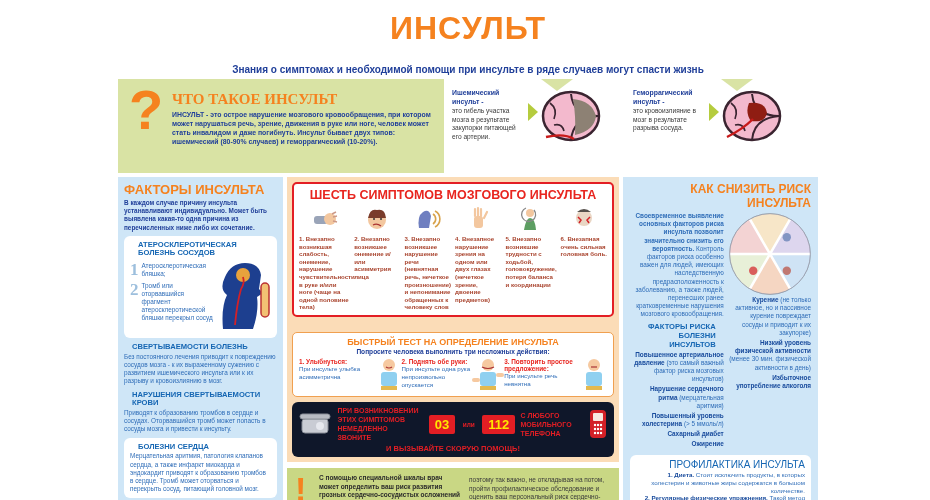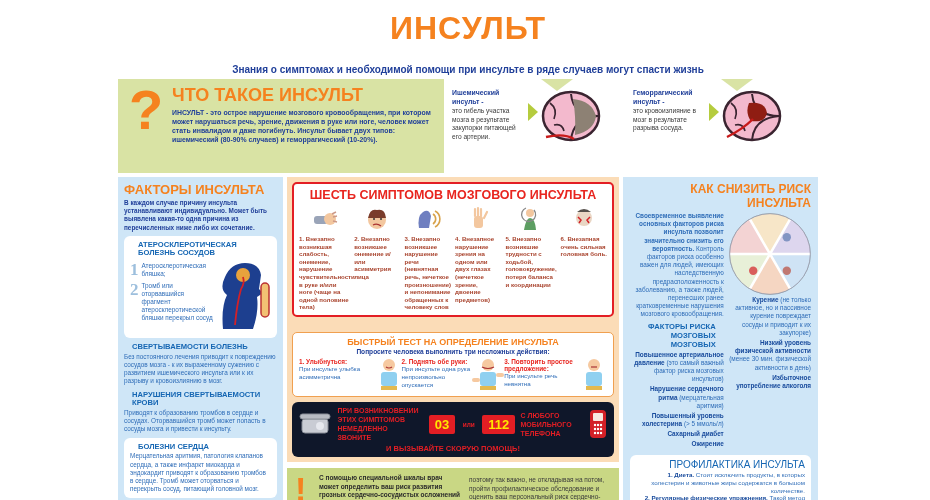--- a/index.html
+++ b/index.html
@@ -10,21 +10,21 @@
   
   .hdr { text-align:center; padding:6px 0 4px; }
   .hdr-title { color:#f5821f; font-weight:bold; font-size:32px; letter-spacing:1px; line-height:1; }
   .hdr-sub { color:#21409a; font-weight:bold; font-size:10px; margin-top:20px; }
 
   
   .band { display:flex; height:94px; }
   .band-left { background:#d9e3a4; width:322px; padding:6px 8px 6px 6px; display:flex; }
   .qmark { color:#f5821f; font-size:56px; font-weight:bold; line-height:0.9; width:44px; flex:none; text-align:center; }
   .wi-right { padding-left:4px; }
-  .wi-head { color:#f5821f; font-weight:bold; font-size:18px; margin:0 0 3px; }
+  .wi-head { color:#f5821f; font-weight:bold; font-size:15px; margin:6px 0 3px;font-family:Liberation Serif, serif; }
   .wi-body { font-size:6.9px; line-height:1.3; color:#21409a; font-weight:bold; }
   .wi-body .lead { color:#21409a; }
   .band-right { background:#d9e3a4; flex:1; padding-left:4px; }
   .band-white { background:#ffffff; height:100%; position:relative; display:flex; padding:10px 4px 4px 8px; }
   .notch { position:absolute; top:0; width:0; height:0; border-left:16px solid transparent;
     border-right:16px solid transparent; border-top:12px solid #d9e3a4; }
   .notch.n1 { left:26%; } .notch.n2 { left:74%; }
   .stroke-type { display:flex; align-items:flex-start; width:50%; }
   .st-text { font-size:6.6px; color:#3a3a3a; line-height:1.3; width:74px; flex:none; }
   .st-text b { color:#21409a; display:block; font-size:6.9px; }
@@ -344,21 +344,21 @@
           <div class="note-t">поэтому так важно, не откладывая на потом, пройти профилактическое обследование и оценить ваш персональный риск сердечно-сосудистых осложнений, в том числе мозгового инсульта.</div>
         </div>
       </div>
     </div>
 
     <div class="col-r col-blue">
       <div class="h-orange risk-h">КАК СНИЗИТЬ РИСК ИНСУЛЬТА</div>
       <div class="risk-top">
         <div class="risk-top-l">
           <div class="txt"><b>Своевременное выявление основных факторов риска инсульта позволит значительно снизить его вероятность.</b> <span>Контроль факторов риска особенно важен для людей, имеющих наследственную предрасположенность к заболеванию, а также людей, перенесших ранее кратковременные нарушения мозгового кровообращения.</span></div>
-          <div class="h-blue">ФАКТОРЫ РИСКА МОЗГОВЫХ МОЗГОВЫХ</div>
+          <div class="h-blue">ФАКТОРЫ РИСКА БОЛЕЗНИ ИНСУЛЬТОВ</div>
           <div class="txt factor"><b>Повышенное артериальное давление</b><span> (это самый важный фактор риска мозговых инсультов)</span></div>
           <div class="txt factor"><b>Нарушение сердечного ритма</b><span> (мерцательная аритмия)</span></div>
           <div class="txt factor"><b>Повышенный уровень холестерина</b><span> (&gt; 5 ммоль/л)</span></div>
           <div class="txt factor"><b>Сахарный диабет</b><span></span></div>
           <div class="txt factor"><b>Ожирение</b><span></span></div>
         </div>
         <div class="risk-top-r">
           <svg width="84" height="84" viewBox="0 0 100 100">
             <circle cx="50" cy="50" r="48" fill="#ffffff" stroke="#8aa" stroke-width="1"></circle>
             <path d="M50 50 L98 50 A48 48 0 0 1 74 91.5 Z" fill="#cfe3f5"></path>

